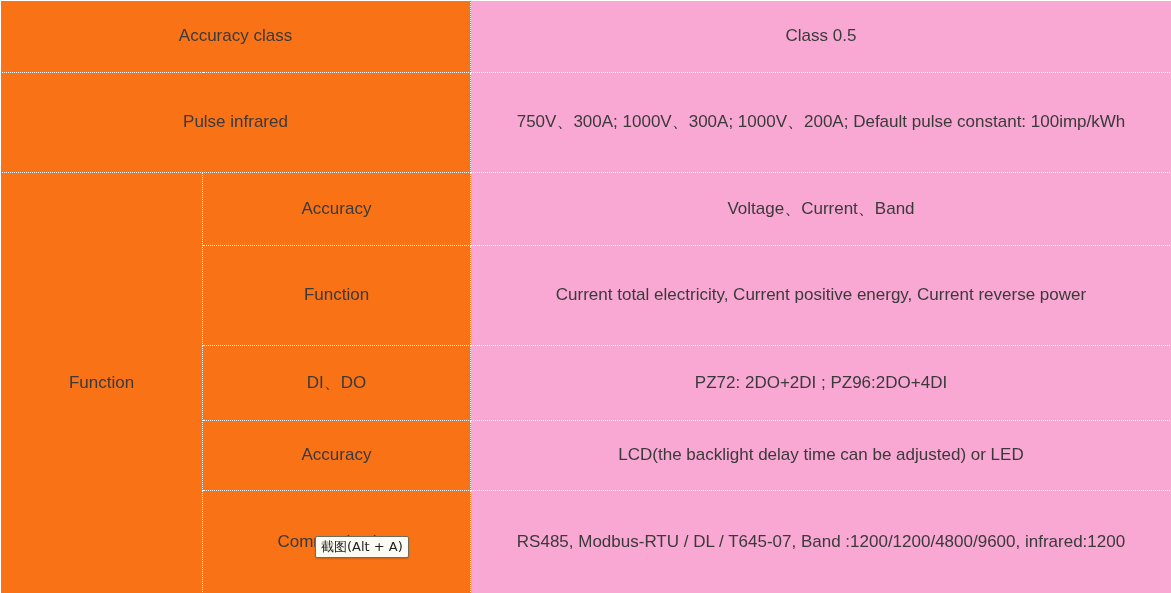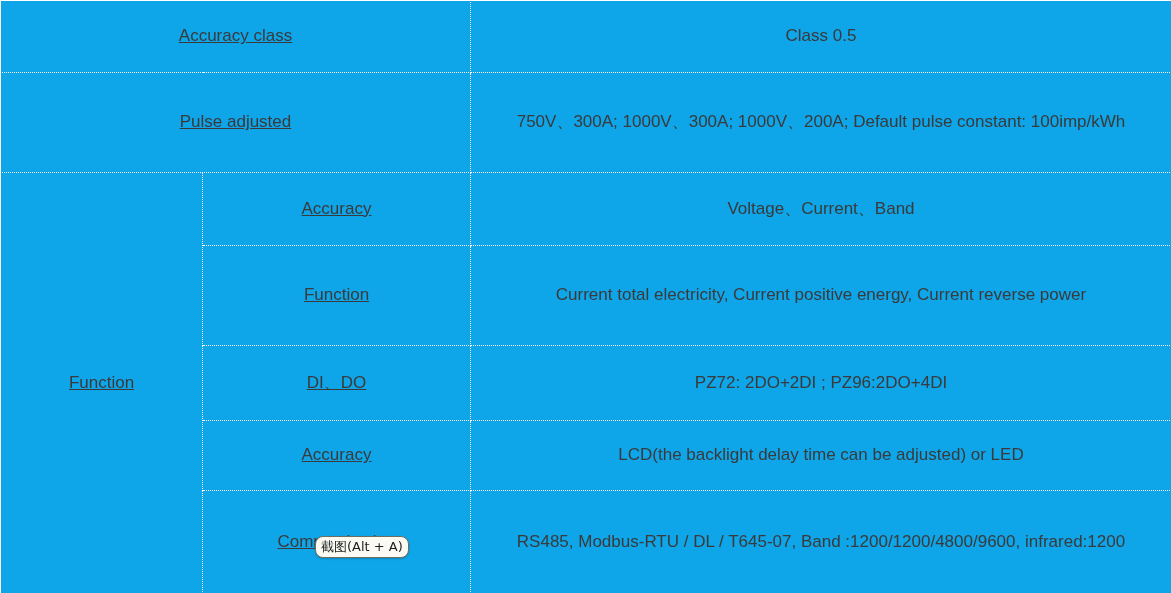--- a/index.html
+++ b/index.html
@@ -28,43 +28,42 @@
     vertical-align: middle;
     font-size: 17px;
     line-height: 1.55;
     color: #3a3a3a;
     border: 1px dotted #ffffff;
     word-break: break-word;
   }
 
   
   td.label-cell {
-    background: #0ea5e9;
-    text-decoration: underline;
+    background: #f97316;
   }
   
   td.value-cell {
-    background: #0ea5e9;
+    background: #f9a8d4;
   }
 
   
   col.c-group   { width: 202px; }
   col.c-sub     { width: 268px; }
   col.c-value   { width: 701px; }
 
   
   .tooltip {
     position: absolute;
     left: 315px;
     top: 536px;
     box-sizing: border-box;
     padding: 1px 5px 2px 5px;
     background: #fbfbf4;
     border: 1px solid #6e6e5e;
-    border-radius: 8px;
+    border-radius: 2px;
     font-size: 13px;
     line-height: 17px;
     color: #1d1d1d;
     white-space: nowrap;
     font-family: "DejaVu Sans", "Liberation Sans", sans-serif;
     z-index: 20;
     box-shadow: 0 1px 2px rgba(0,0,0,0.18);
   }
 </style>
 </head>
@@ -77,21 +76,21 @@
     <col class="c-value">
   </colgroup>
   <tbody>
 
     <tr style="height:72px;">
       <td class="label-cell" colspan="2">Accuracy class</td>
       <td class="value-cell">Class 0.5</td>
     </tr>
 
     <tr style="height:100px;">
-      <td class="label-cell" colspan="2">Pulse adjusted</td>
+      <td class="label-cell" colspan="2">Pulse infrared</td>
       <td class="value-cell">750V、300A; 1000V、300A; 1000V、200A; Default pulse constant: 100imp/kWh</td>
     </tr>
 
     <tr style="height:73px;">
       <td class="label-cell" rowspan="5">Function</td>
       <td class="label-cell">Accuracy</td>
       <td class="value-cell">Voltage、Current、Band</td>
     </tr>
 
     <tr style="height:100px;">

